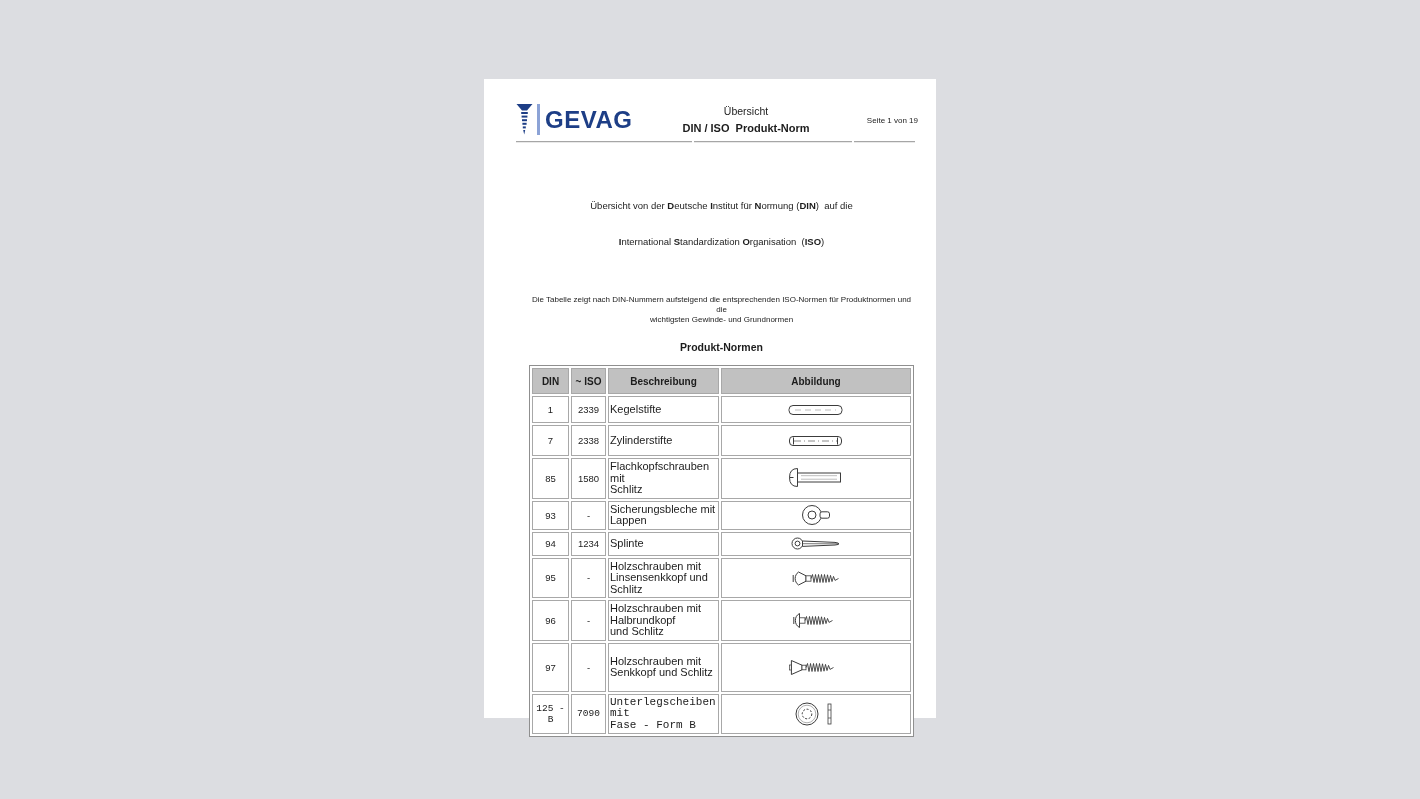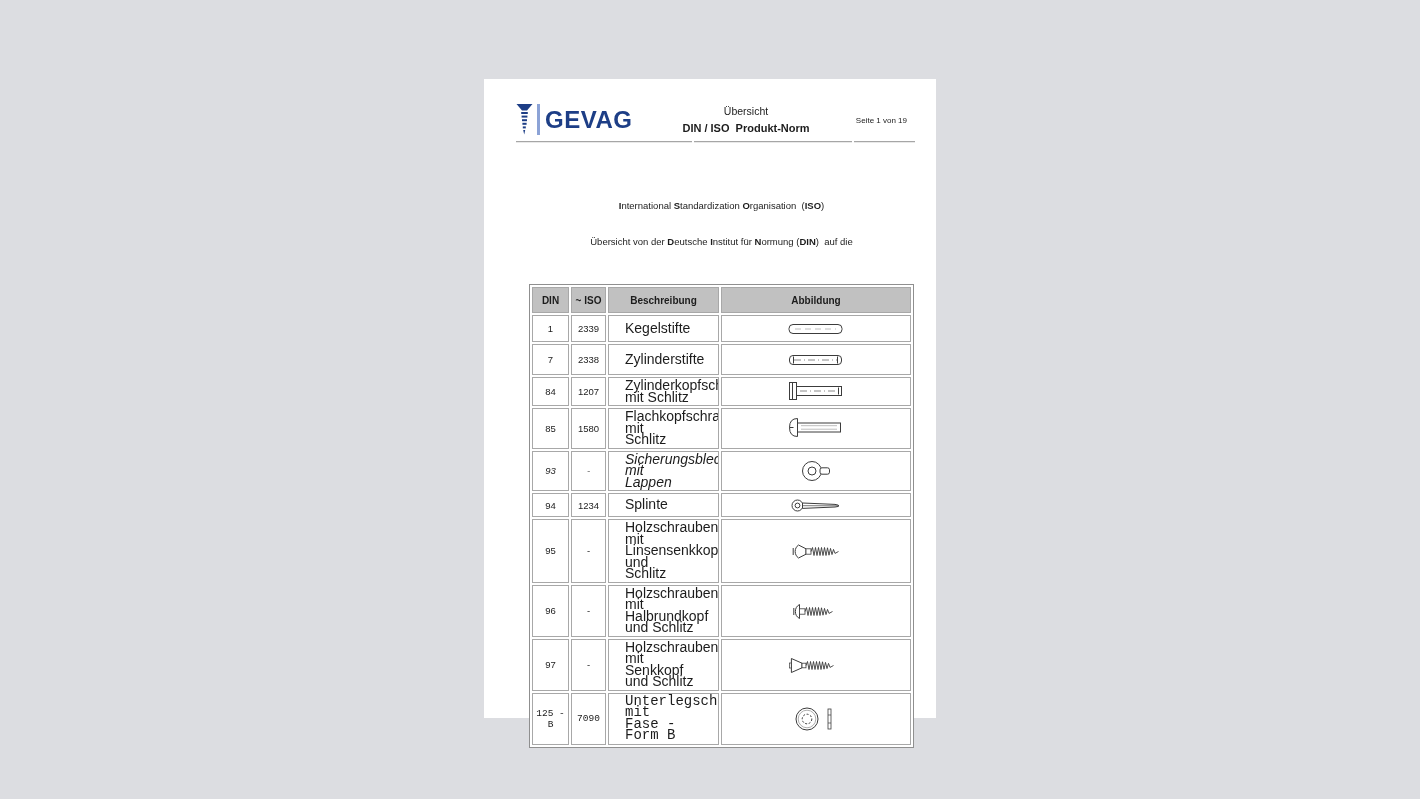--- a/index.html
+++ b/index.html
@@ -2,21 +2,21 @@
 <html><head>
 <meta charset="utf-8">
 <style>
   * { margin:0; padding:0; box-sizing:border-box; }
   html,body { width:1420px; height:799px; overflow:hidden; }
   body { background:#dcdde1; font-family:"Liberation Sans", sans-serif; color:#1c1c1c; }
 
   .page { position:relative; width:452px; height:639px; margin:79px auto 0; background:#ffffff; }
 
   
-  .page-header { position:absolute; left:32px; right:21px; top:0; height:64px; }
+  .page-header { position:absolute; left:32px; right:10px; top:0; height:64px; }
   .logo { position:absolute; left:0; top:24px; display:flex; align-items:center; }
   .logo svg { display:block; }
   .logo-bar { width:3px; height:31px; background:#8ca3d6; margin:0 5px 0 4px; }
   .logo-text { font-size:24px; font-weight:bold; color:#1d3e86; letter-spacing:0.5px; line-height:1; }
   .header-title { position:absolute; left:110px; width:240px; top:26px; text-align:center; }
   .header-title .t1 { font-size:10.5px; margin-bottom:5px; }
   .header-title .t2 { font-size:11px; font-weight:bold; white-space:pre; }
   .page-info { position:absolute; right:8px; top:37px; font-size:8px; }
   .header-rule { position:absolute; left:0; top:62px; width:399px; display:flex; }
   .header-rule div { height:2px; background:#a6a6a6; border-bottom:1px solid #e9e9e9; }
@@ -29,28 +29,28 @@
   .note { margin-top:23px; font-size:8px; line-height:10px; white-space:pre-line; }
   .section-title { margin-top:16px; font-size:10.5px; font-weight:bold; }
 
   
   table.norm { margin-top:12px; width:385px; border-collapse:separate; border-spacing:2px;
                border:1px solid #8f8f8f; background:#fff; table-layout:fixed; }
   table.norm th, table.norm td { border:1px solid #a8a8a8; background:#fff; overflow:hidden; }
   table.norm th { background:#c1c1c1; font-size:10px; font-weight:bold; text-align:center; }
   th.serif { font-family:Liberation Sans, sans-serif; }
   td.c-din, td.c-iso { text-align:center; font-size:9.5px; vertical-align:middle; }
-  td.c-desc { font-size:14px; line-height:11.5px; padding:2px 16px; vertical-align:middle;
+  td.c-desc { font-size:11px; line-height:11.5px; padding:2px 1px; vertical-align:middle;
               text-align:left; white-space:pre-line; }
   td.c-img { text-align:center; vertical-align:middle; }
   td.c-img svg { vertical-align:middle; display:inline-block; }
 
   tr.hrow { height:26px; }
   tr.r0 { height:27px; } tr.r1 { height:31px; } tr.r2 { height:27px; } tr.r3 { height:31px; }
-  tr.r4 { height:27px;font-style:italic; } tr.r5 { height:24px; } tr.r6 { height:36px; } tr.r7 { height:36px; }
+  tr.r4 { height:27px; } tr.r5 { height:24px; } tr.r6 { height:36px; } tr.r7 { height:36px; }
   tr.r8 { height:49px; } tr.r9 { height:36px; } tr.r10 { height:38px;font-family:Liberation Mono, monospace; }
 </style>
 </head>
 <body>
 
 <div class="page">
 
   <div class="page-header">
     <div class="logo">
       <svg width="17" height="33" viewBox="0 0 17 33">
@@ -72,25 +72,28 @@
     <div class="page-info">Seite 1 von 19</div>
     <div class="header-rule">
       <div class="s1"></div>
         <div class="s2"></div>
         <div class="s3"></div>
     </div>
   </div>
 
   <div class="content">
     <div class="intro">
+      <div><span>Übersicht von der </span><span style="font-weight: bold;">D</span><span>eutsche </span><span style="font-weight: bold;">I</span><span>nstitut für </span><span style="font-weight: bold;">N</span><span>ormung (</span><span style="font-weight: bold;">DIN</span><span>)  auf die</span></div>
       <div><span style="font-weight: bold;">I</span><span>nternational </span><span style="font-weight: bold;">S</span><span>tandardization </span><span style="font-weight: bold;">O</span><span>rganisation  (</span><span style="font-weight: bold;">ISO</span><span>)</span></div>
-      <div><span>Übersicht von der </span><span style="font-weight: bold;">D</span><span>eutsche </span><span style="font-weight: bold;">I</span><span>nstitut für </span><span style="font-weight: bold;">N</span><span>ormung (</span><span style="font-weight: bold;">DIN</span><span>)  auf die</span></div>
-    </div>
-
-
+    </div>
+
+    <div class="note">Die Tabelle zeigt nach DIN-Nummern aufsteigend die entsprechenden ISO-Normen für Produktnormen und die
+wichtigsten Gewinde- und Grundnormen</div>
+
+    <div class="section-title">Produkt-Normen</div>
 
     <table class="norm">
       <colgroup>
           <col style="width:37px">
           <col style="width:35px">
           <col style="width:111px">
           <col>
         </colgroup>
       <tbody>
           <tr class="hrow">
@@ -119,35 +122,20 @@
         <td class="c-img">
           <svg width="56" height="12" viewBox="0 0 56 12">
             <rect x="1.5" y="1.5" width="52" height="9" rx="3.5" fill="#fff" stroke="#3c3c3c"></rect>
             <line x1="6" y1="6" x2="49" y2="6" stroke="#8a8a8a" stroke-dasharray="7 3 1 3"></line>
             <line x1="49.5" y1="2.5" x2="49.5" y2="9.5" stroke="#3c3c3c"></line>
             <line x1="5.5" y1="2.5" x2="5.5" y2="9.5" stroke="#3c3c3c"></line>
           </svg>
         </td>
       </tr>
 
-      <tr class="r2">
-        <td class="c-din">84</td>
-        <td class="c-iso">1207</td>
-        <td class="c-desc">Zylinderkopfschrauben
-mit Schlitz</td>
-        <td class="c-img">
-          <svg width="56" height="21" viewBox="0 0 56 21">
-            <rect x="1.5" y="1.5" width="7" height="17" fill="#fff" stroke="#3c3c3c"></rect>
-            <line x1="4.5" y1="1.5" x2="4.5" y2="18.5" stroke="#3c3c3c"></line>
-            <rect x="8.5" y="5.5" width="45" height="9" fill="#fff" stroke="#3c3c3c"></rect>
-            <line x1="12" y1="10" x2="50" y2="10" stroke="#8a8a8a" stroke-dasharray="7 3 1 3"></line>
-            <line x1="50.5" y1="6.5" x2="50.5" y2="13.5" stroke="#3c3c3c"></line>
-          </svg>
-        </td>
-      </tr>
 
       <tr class="r3">
         <td class="c-din">85</td>
         <td class="c-iso">1580</td>
         <td class="c-desc">Flachkopfschrauben mit
 Schlitz</td>
         <td class="c-img">
           <svg width="56" height="22" viewBox="0 0 56 22">
             <path d="M9.5,1.5 Q1.5,1.5 1.5,10.5 Q1.5,19.5 9.5,19.5 Z" fill="#fff" stroke="#3c3c3c"></path>
             <line x1="1.5" y1="10.5" x2="5.5" y2="10.5" stroke="#3c3c3c"></line>

